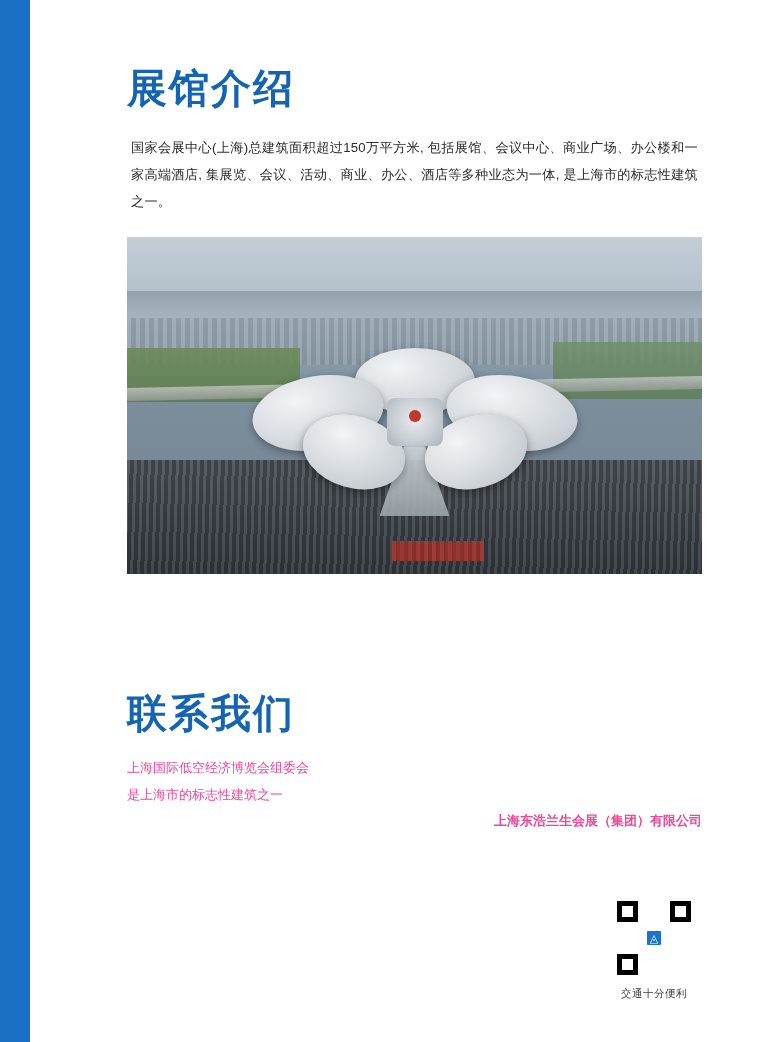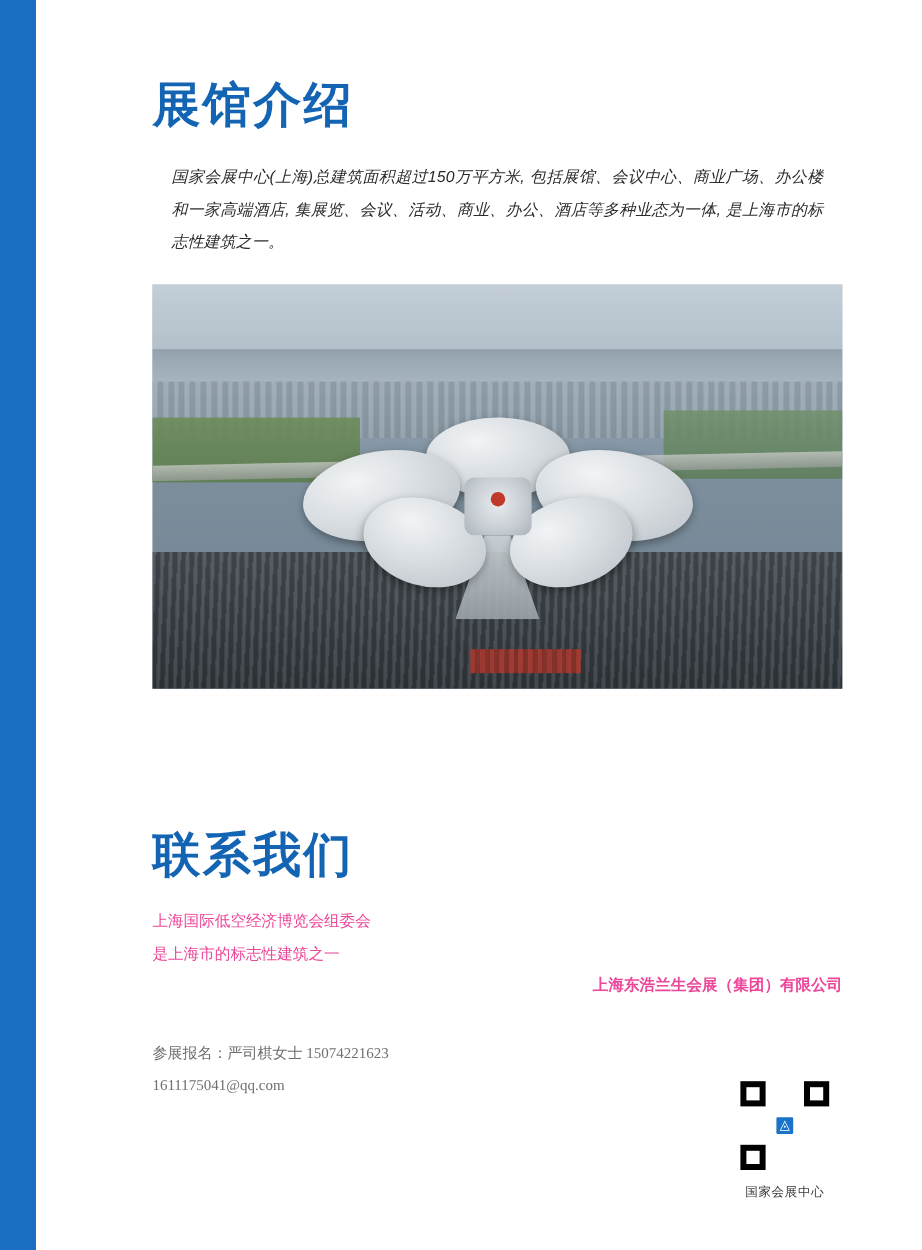--- a/index.html
+++ b/index.html
@@ -41,21 +41,21 @@
   }
   #title-venue { margin-top: 68px; }
   .body-text {
     margin-top: 26px;
     font-size: 13.2px;
     line-height: 2.05;
     color: #2b2b2b;
     letter-spacing: 0.2px;
     text-align: justify;
   }
-  .body-text p { margin: 16px; font-style: italic; }
+  .body-text p { margin: 4px; }
   .photo {
     margin-top: 22px;
     width: 575px;
     height: 337px;
     position: relative;
     overflow: hidden;
     background: linear-gradient(#b9c6cf 0%, #9fb0bd 22%, #8d9fae 34%, #7d8f9d 46%, #6f8190 100%);
   }
   
   .ph-sky {
@@ -233,29 +233,25 @@
     </div>
 
     <h1 class="section-title" id="title-contact">联系我们</h1>
 
     <div class="contact-lines">
       <div>上海国际低空经济博览会组委会</div>
       <div>是上海市的标志性建筑之一</div>
       <div class="strong">上海东浩兰生会展（集团）有限公司</div>
     </div>
 
-    <div class="contact-meta">
-      <div>参展报名：严司棋女士   15074221623</div>
-      <div>1611175041@qq.com</div>
-    </div>
 
     <div class="qr-block">
       <div class="qr">
         <div class="qr-eye tl"></div>
         <div class="qr-eye tr"></div>
         <div class="qr-eye bl"></div>
         <div class="qr-center">◬</div>
       </div>
-      <div class="qr-caption">国家会展中心</div>
+      <div class="qr-caption">交通十分便利</div>
     </div>
 
   </div>
 </div>
 
 </body></html>

